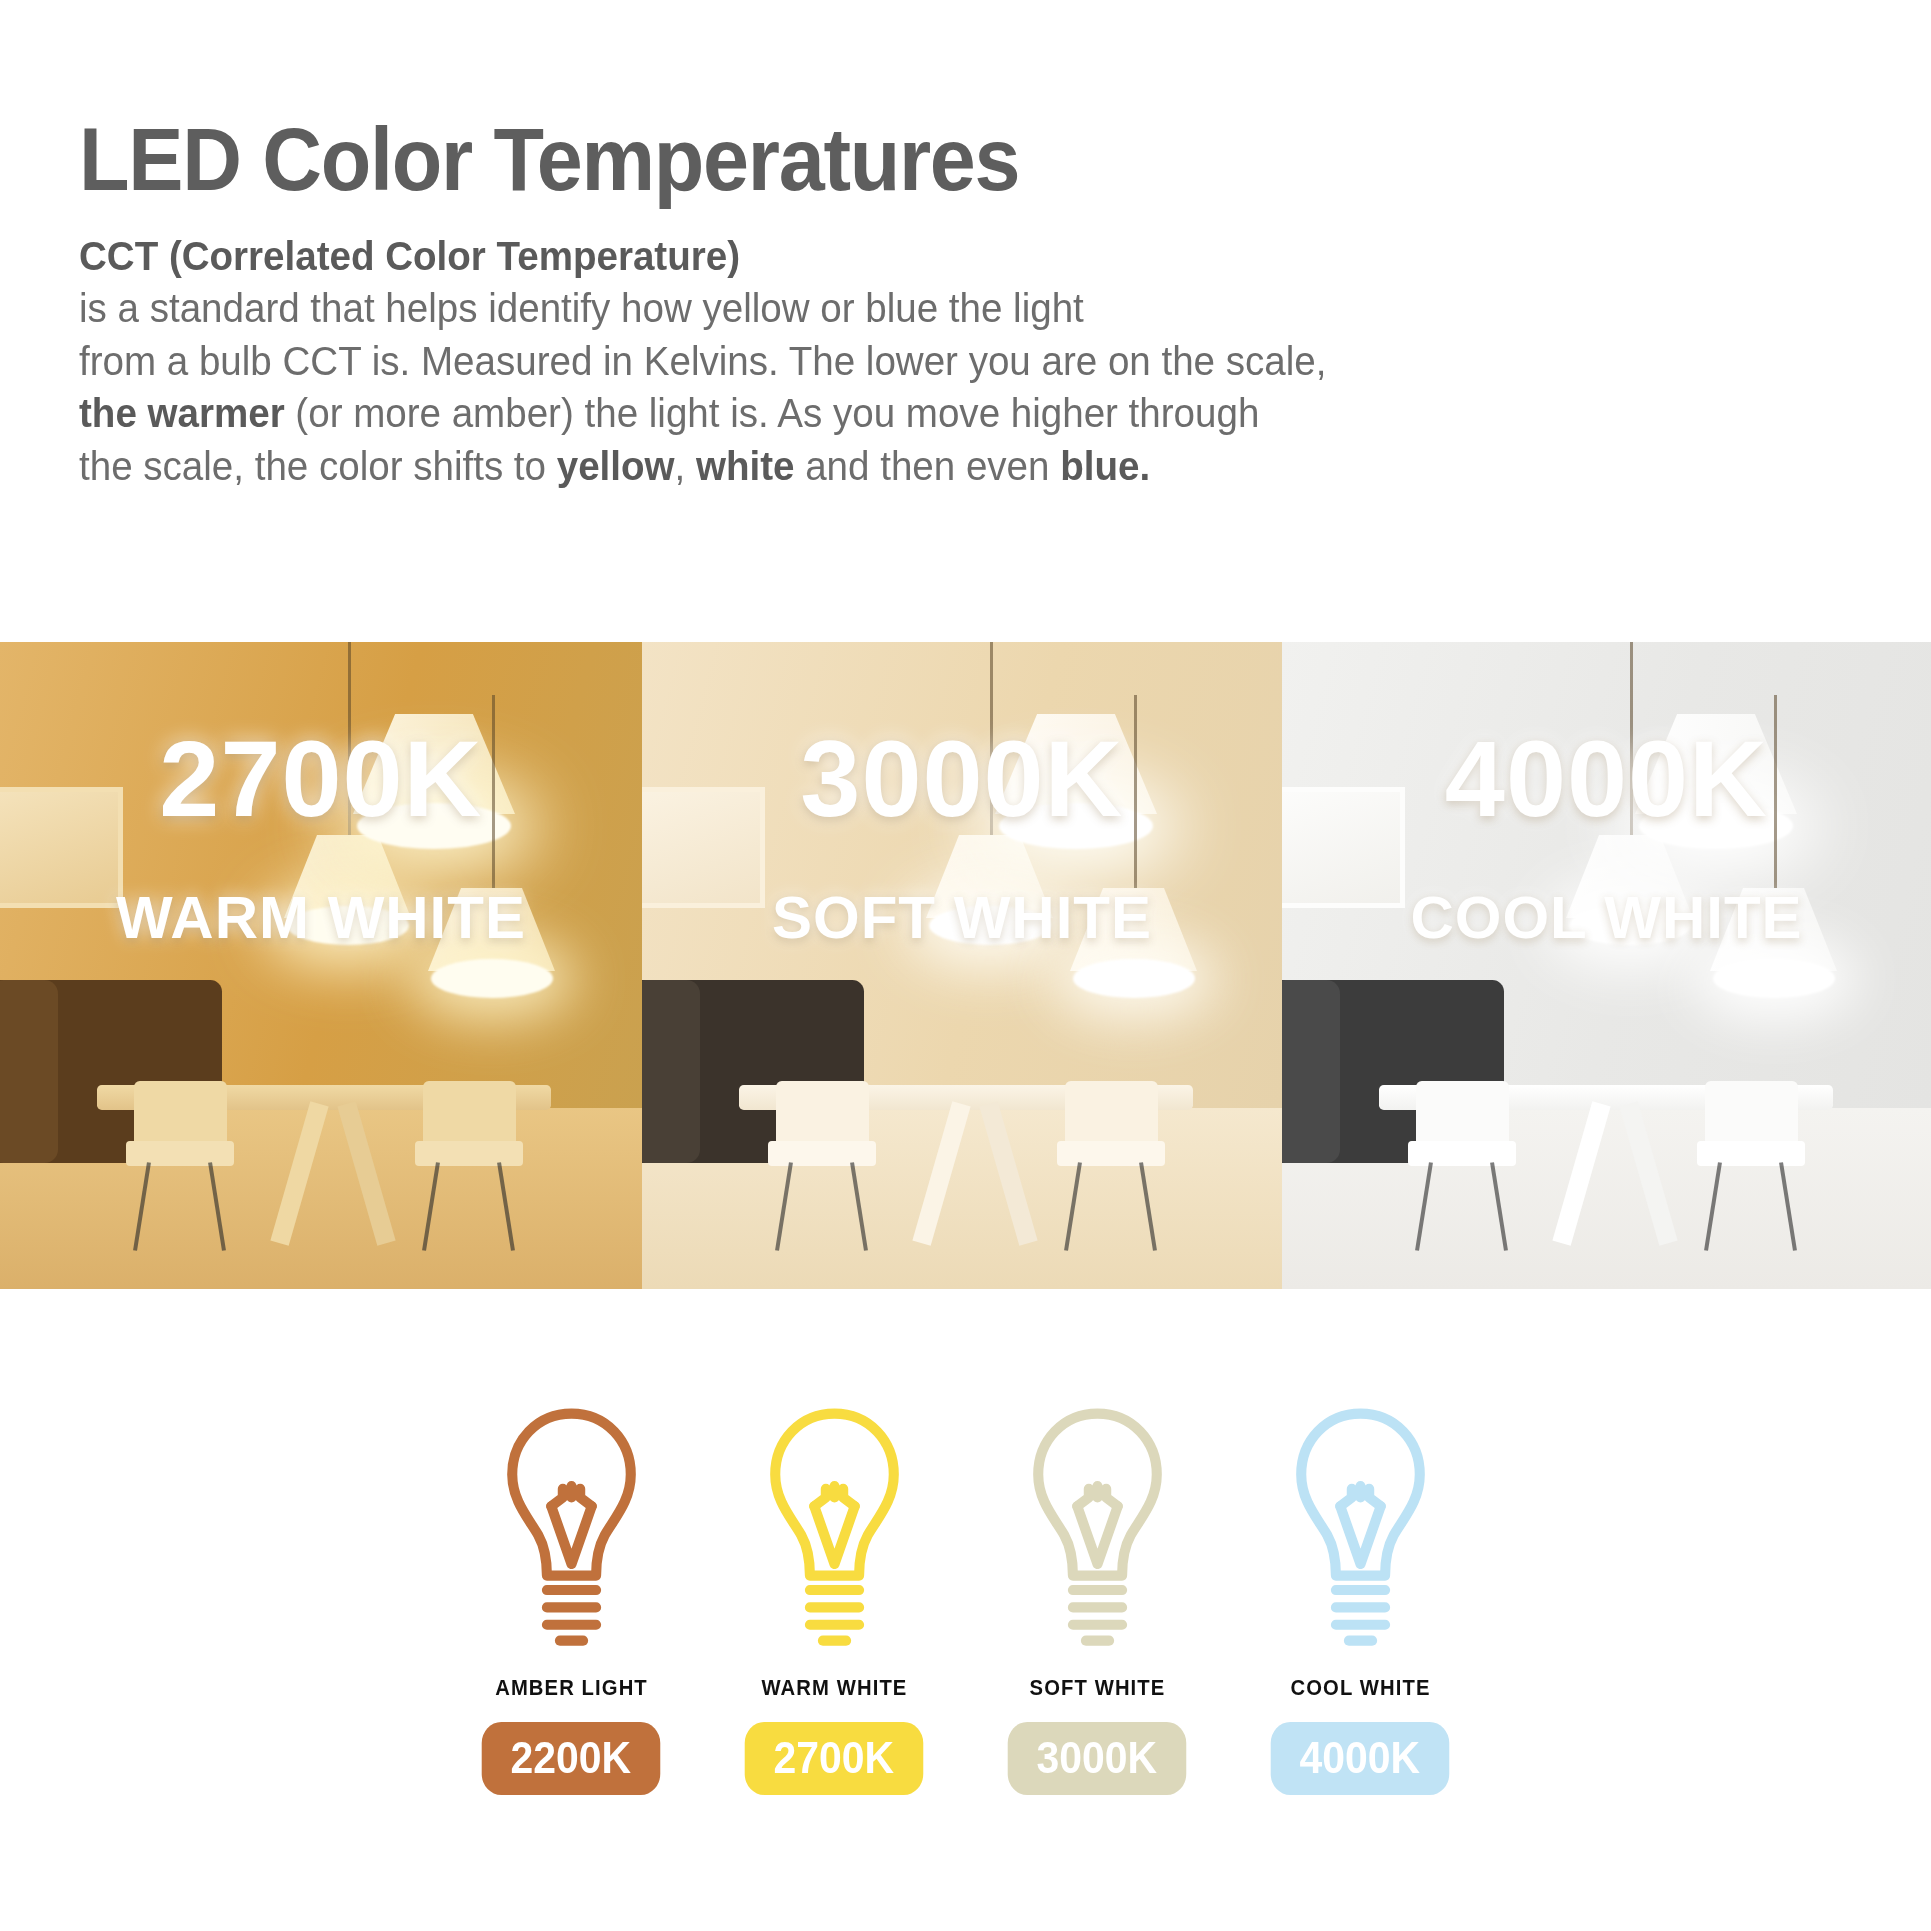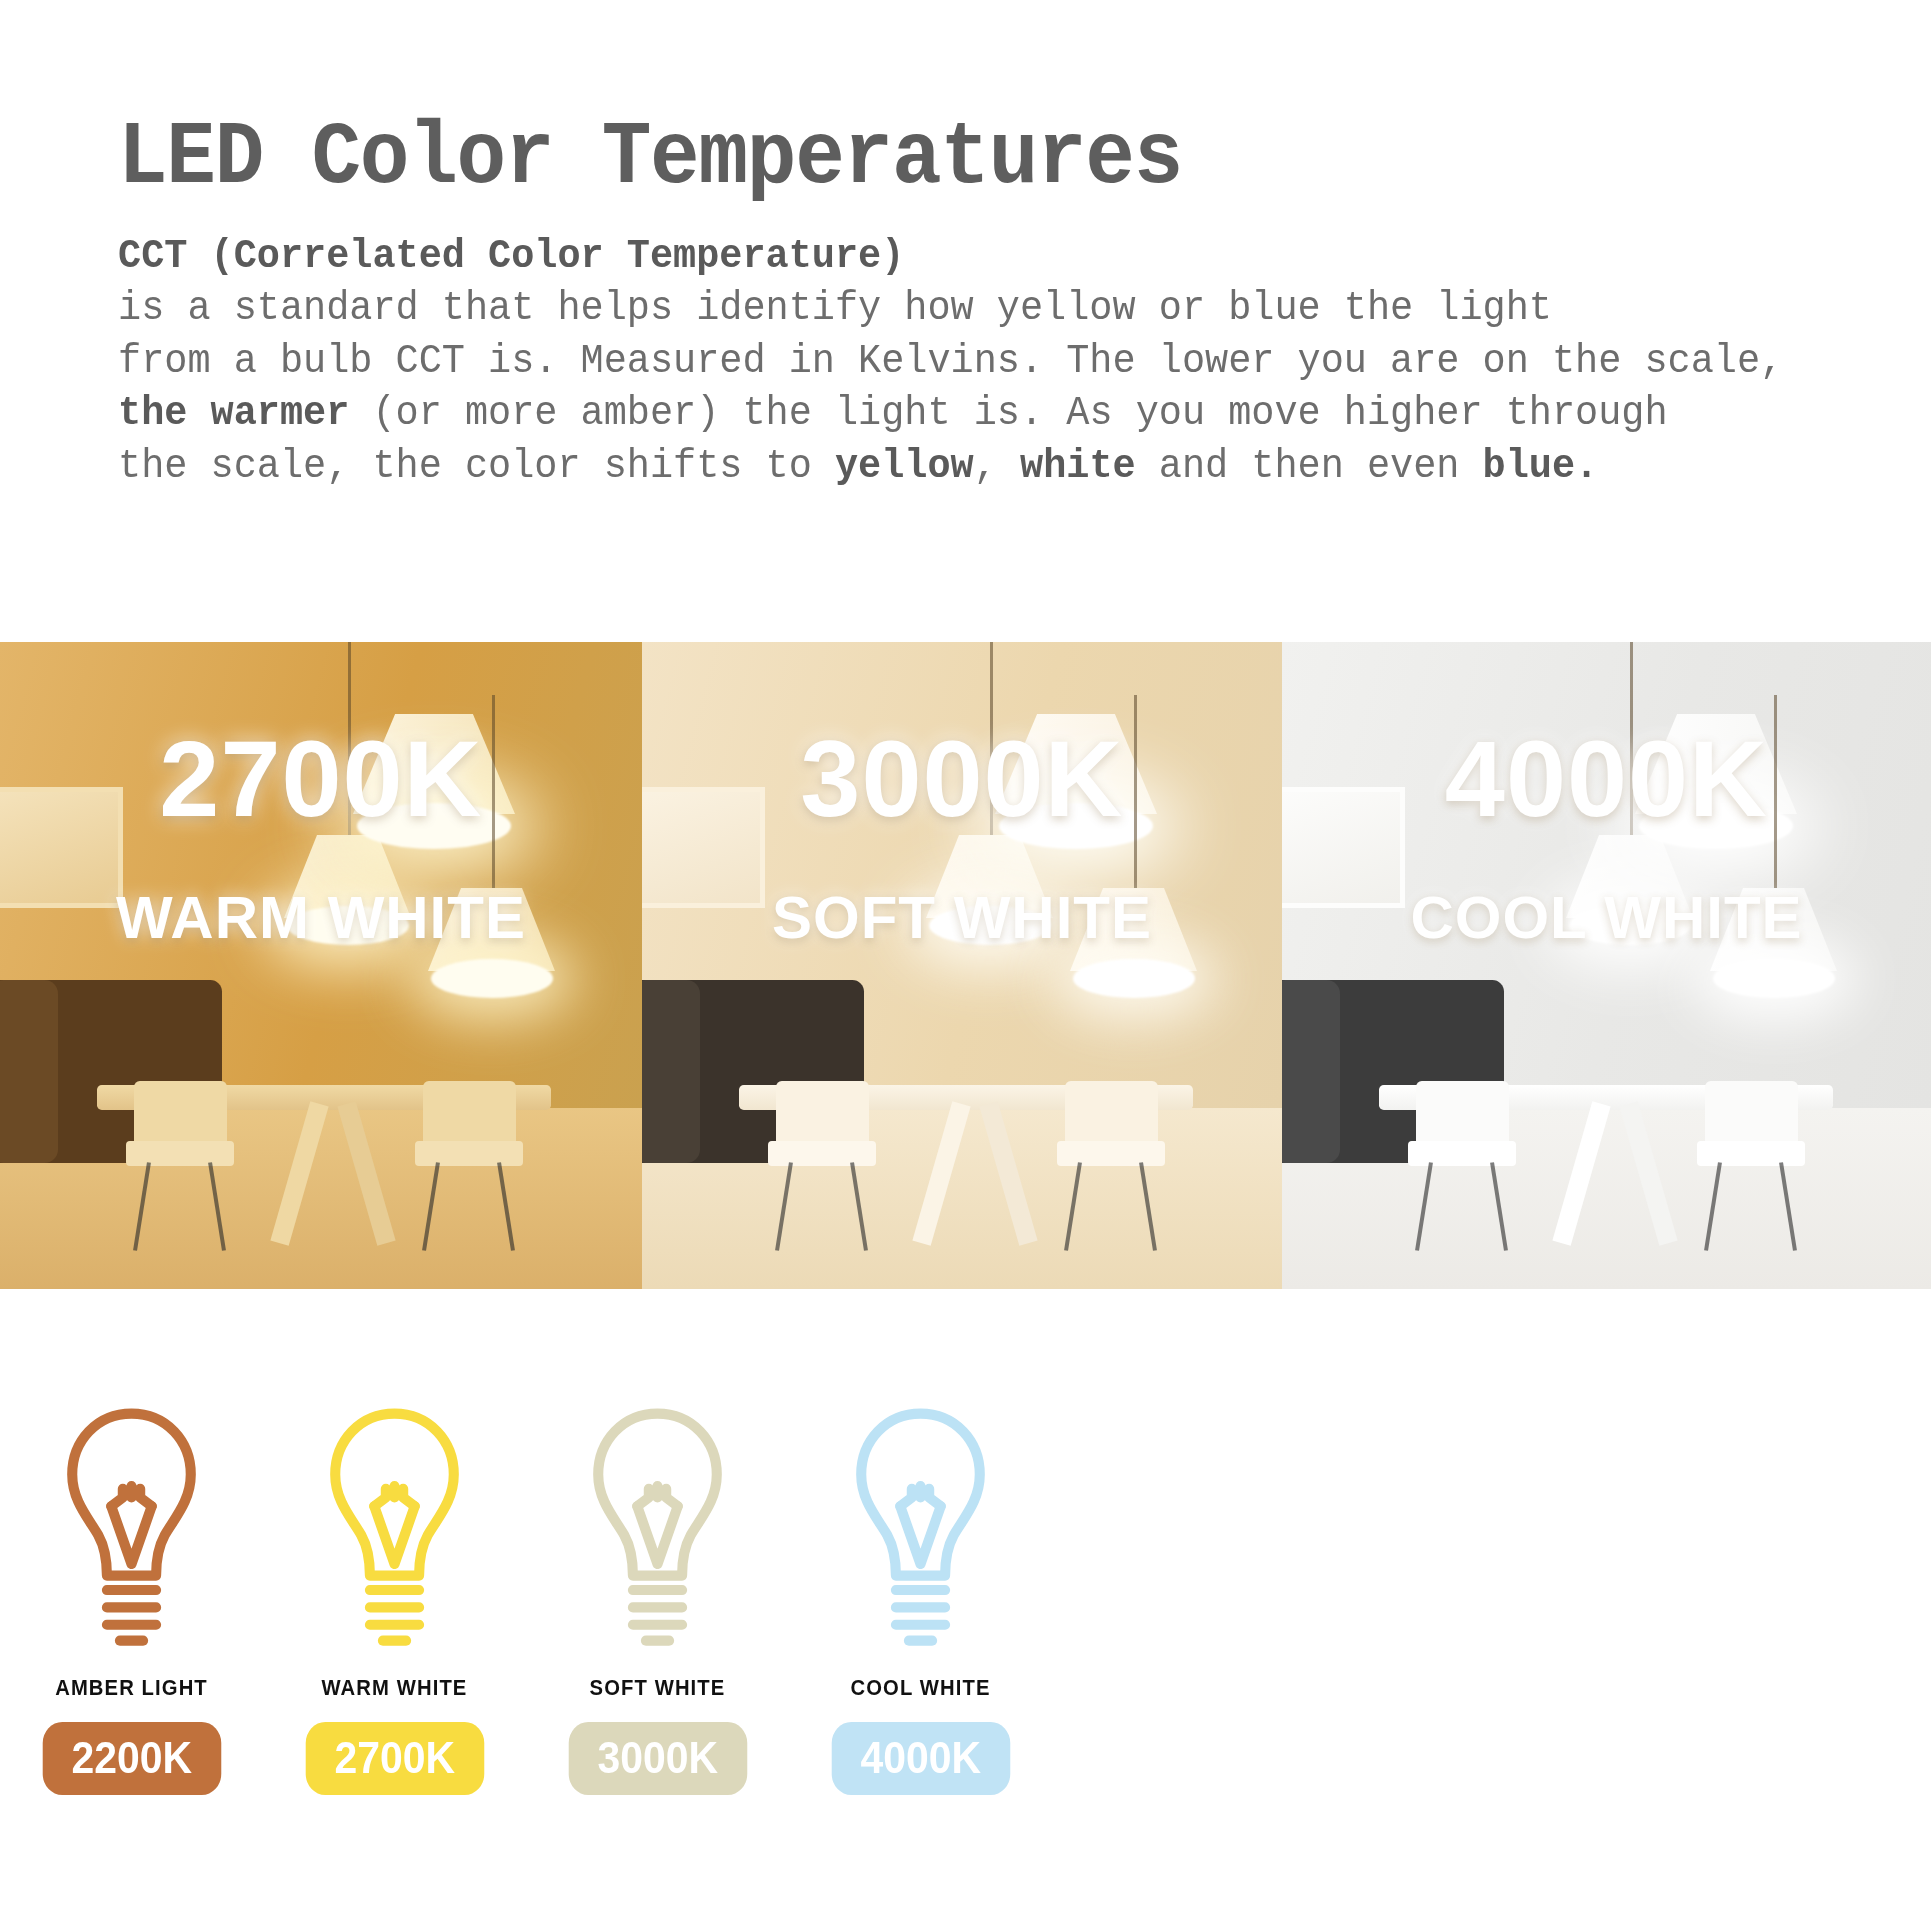--- a/index.html
+++ b/index.html
@@ -10,22 +10,21 @@
   body {
     width: 1931px;
     height: 1931px;
     font-family: "Liberation Sans", sans-serif;
     overflow: hidden;
     position: relative;
   }
 
   
   .header {
-    padding: 114px 0 0 118px;
-    font-family: Liberation Mono, monospace;
+    padding: 114px 0 0 79px;
   }
   .title {
     font-size: 89px;
     font-weight: bold;
     color: #5e5e5e;
     letter-spacing: -1.4px;
     line-height: 1.02;
     margin: 0 0 25px 0;
     transform: scaleX(0.93);
     transform-origin: left center;
@@ -184,21 +183,21 @@
     text-shadow: 0 0 17.4px rgba(255,255,255,0.7), 0 2.9px 8.7px rgba(120,90,40,0.3);
   }
 
   
   .bulbrow {
     position: absolute;
     left: 0;
     top: 1405px;
     width: 1931px;
     display: flex;
-    justify-content: flex-start;
+    justify-content: center;
     gap: 0px;
   }
   .bulbcell {
     width: 263px;
     text-align: center;
   }
   .bulb-svg { display: block; margin: 0 auto; }
   .bulb-label {
     font-size: 22px;
     font-weight: bold;

